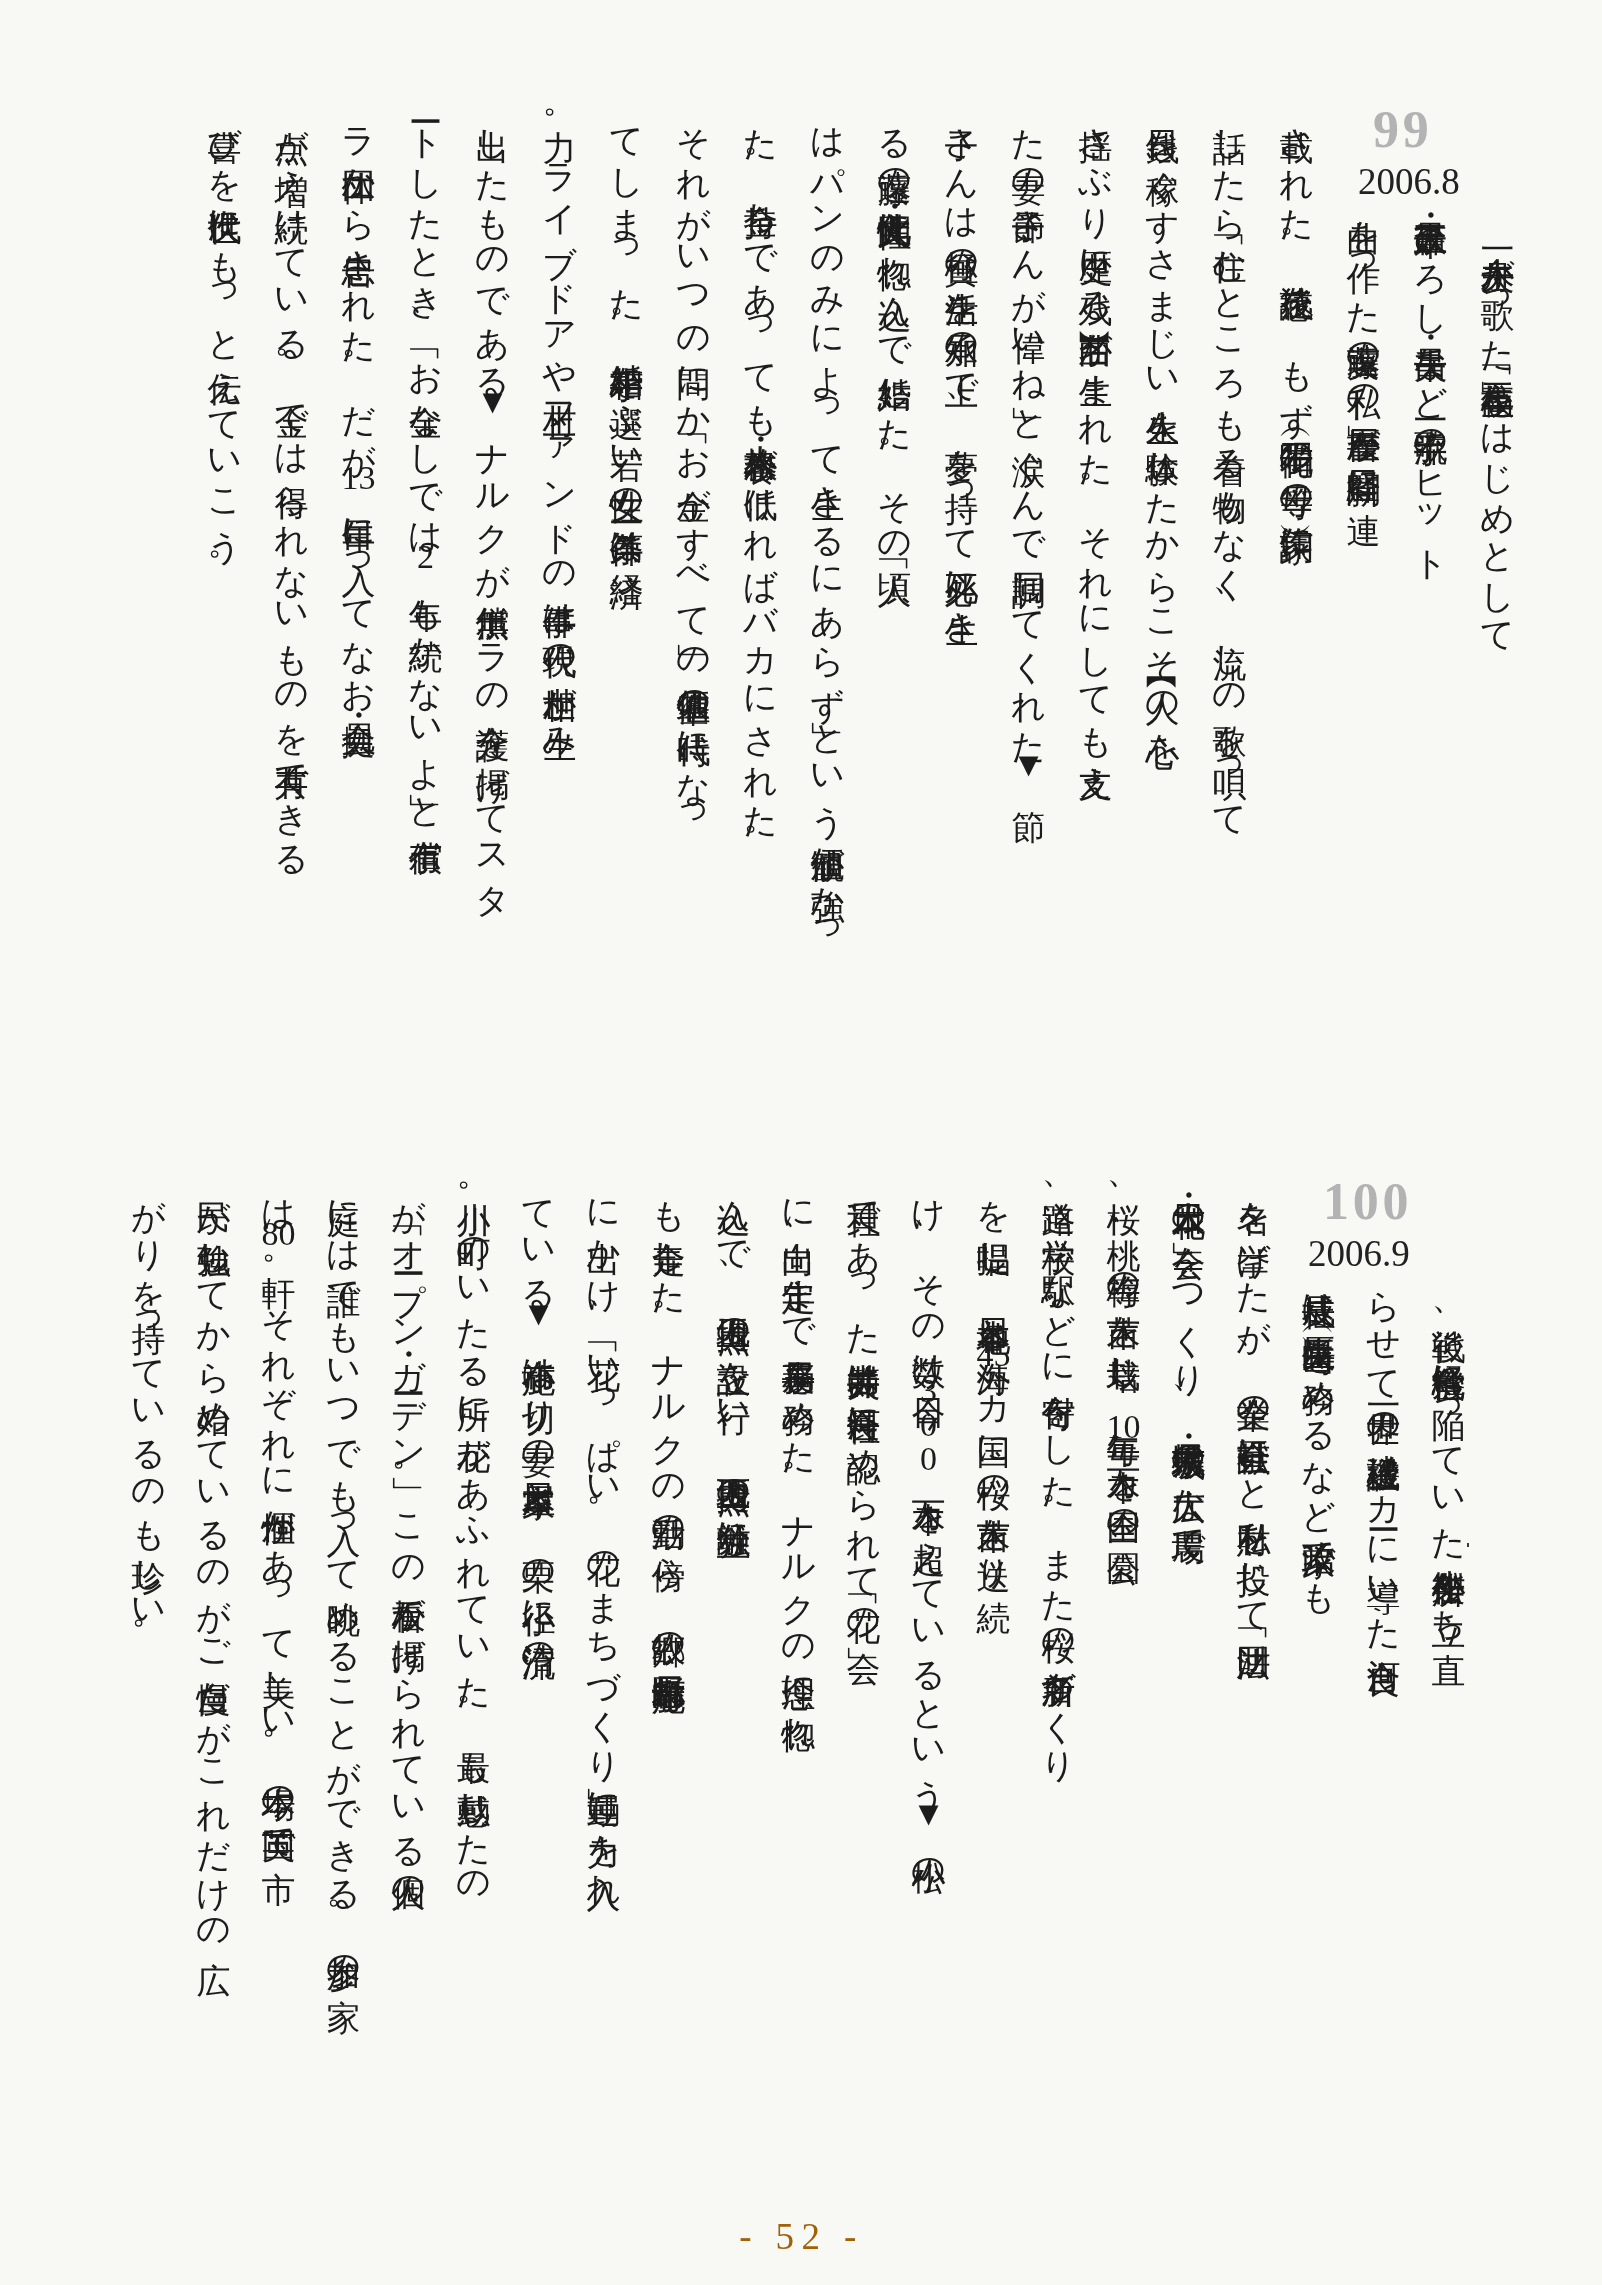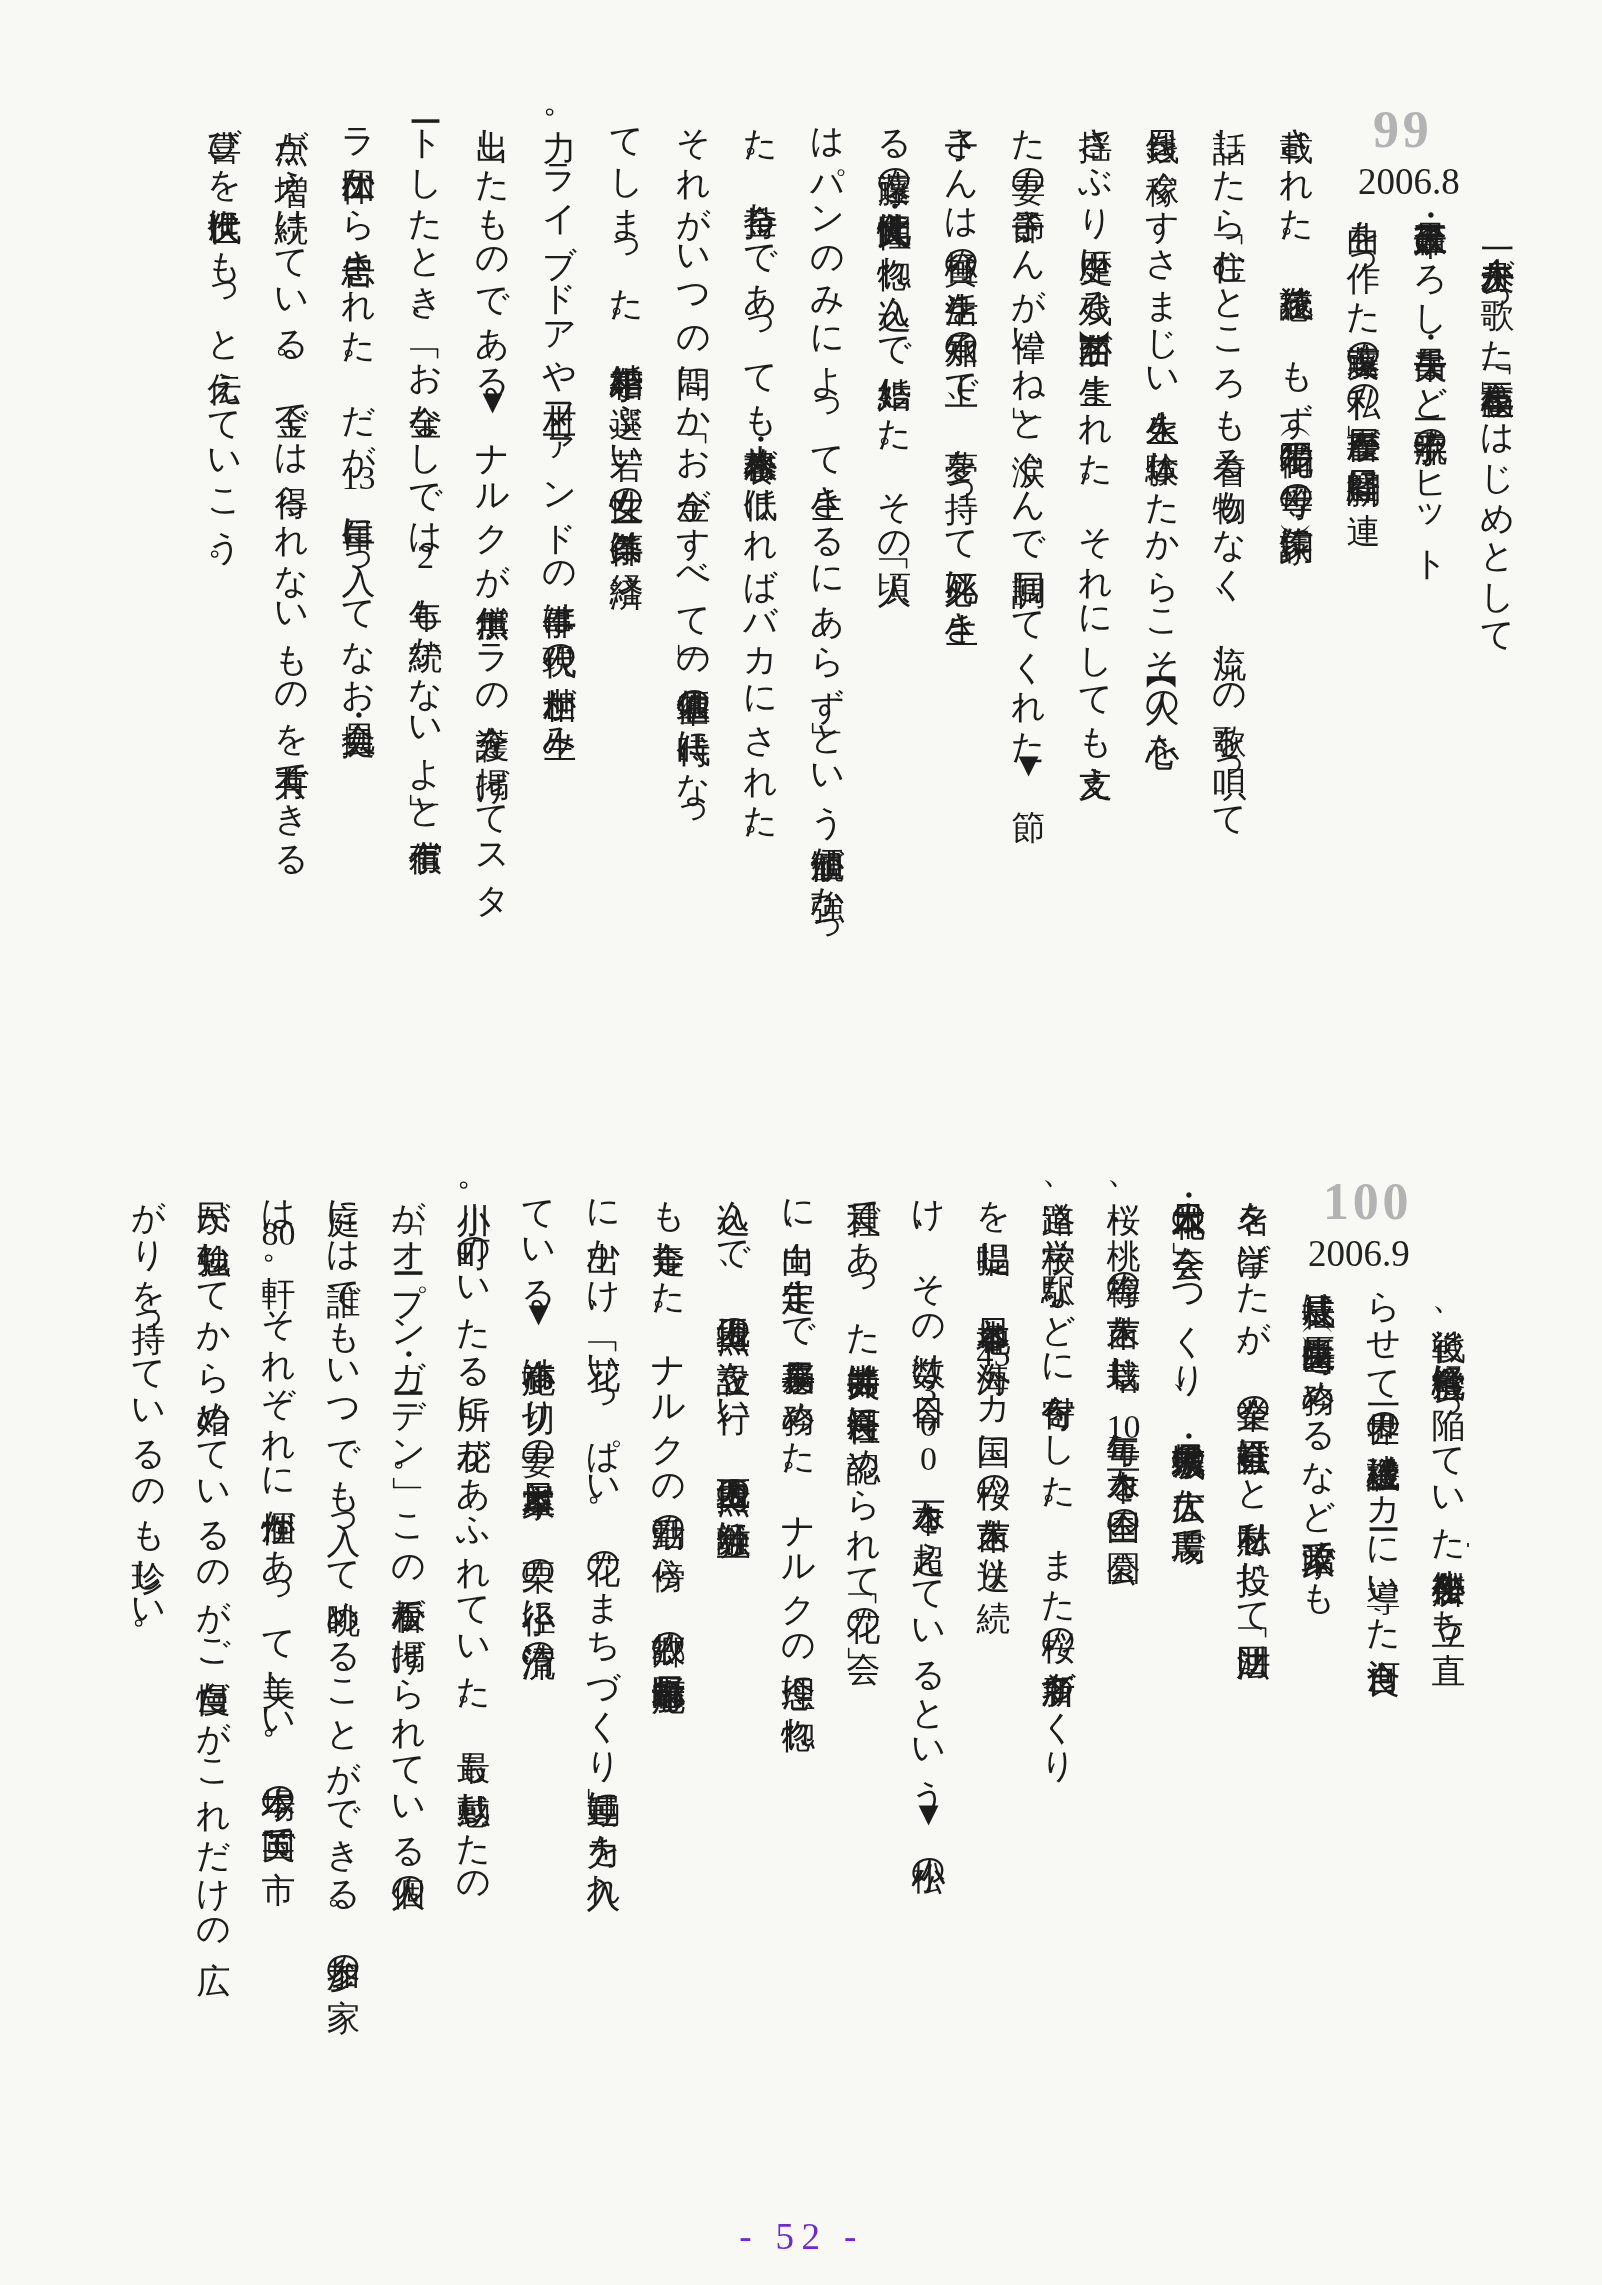--- a/index.html
+++ b/index.html
@@ -37,21 +37,21 @@
   }
   #sec100 .cols .column{line-height:65px;}
   
   .cols div:nth-child(-n+3){padding-top:91px;}
 
   .tcy{text-combine-upright:all;}                 
   .em-side{border-right:2.8px solid #3a3a3a;}       
 
   .page-num{
     position:absolute;left:0;right:0;bottom:28px;
-    text-align:center;font-size:37px;letter-spacing:7.4px;color:#6d28d9;
+    text-align:center;font-size:37px;letter-spacing:7.4px;color:#a16207;
   }
 </style>
 </head>
 <body>
 
 <section class="section" id="sec99">
   <header class="hdr">
     <div class="num">99</div>
     <div class="date">2006.8</div>
   </header>

